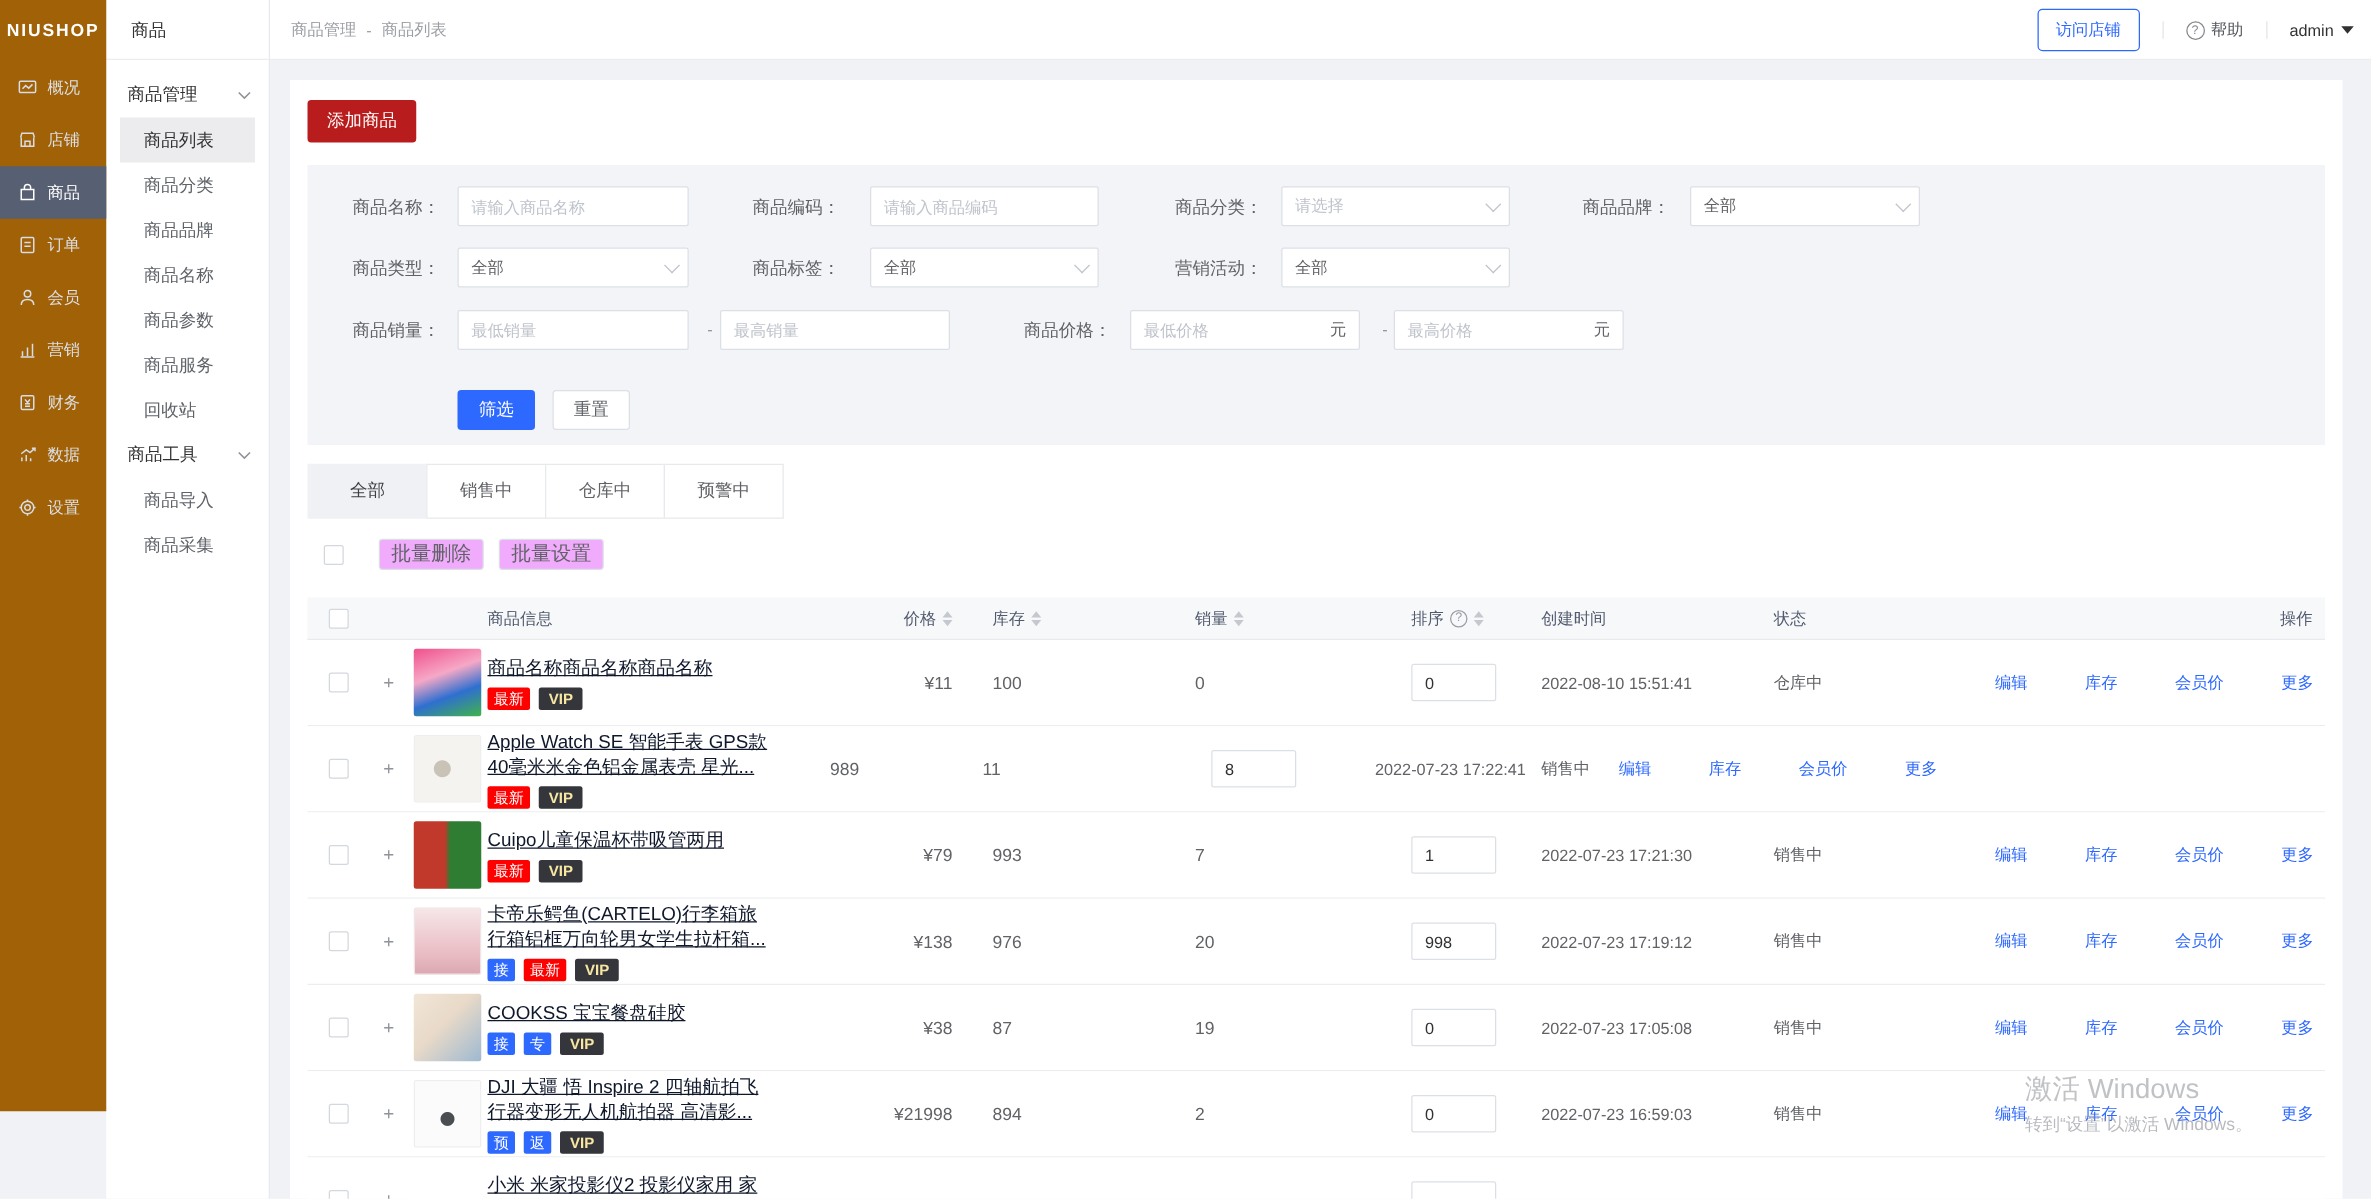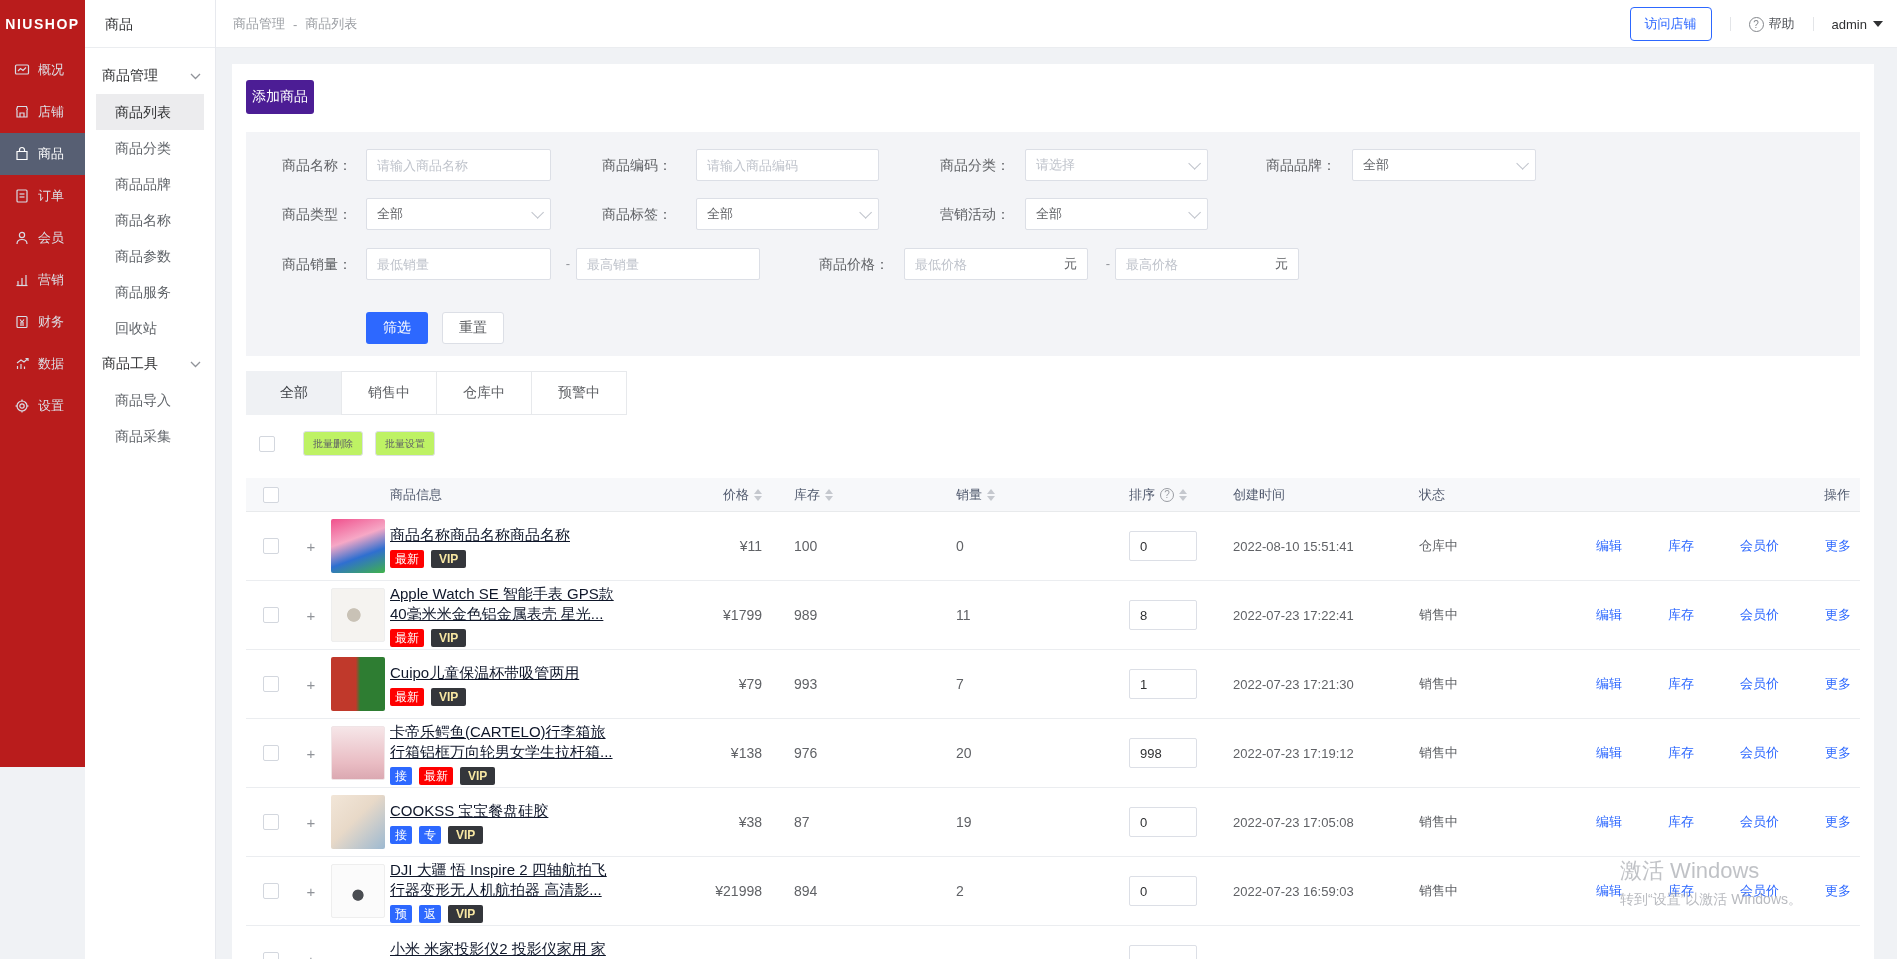--- a/index.html
+++ b/index.html
@@ -2,21 +2,21 @@
 <html><head>
 <meta charset="utf-8">
 <style>
   * { margin:0; padding:0; box-sizing:border-box; }
   html,body { width:1897px; height:959px; overflow:hidden; }
   body {
     font-family:"Liberation Sans","DejaVu Sans",sans-serif;
     background:#f0f2f5; position:relative; color:#303133;
   }
   
-  .sidebar-dark { position:absolute; left:0; top:0; width:85px; height:767px; background:#b91c1c; z-index:30; }
+  .sidebar-dark { position:absolute; left:0; top:0; width:85px; height:889px; background:#a16207; z-index:30; }
   .logo { height:48px; display:flex; align-items:center; justify-content:center;
           color:#fff; font-size:14px; font-weight:bold; letter-spacing:1.5px; }
   .nav { margin-top:1px; }
   .nav-item { height:42px; display:flex; align-items:center; padding-left:14px; gap:8px;
               color:#dcdfe6; font-size:13px; cursor:pointer; }
   .nav-item.active { background:#575f73; color:#fff; }
   .nav-item svg { flex:0 0 auto; }
   
   .sidebar-sub { position:absolute; left:85px; top:0; width:131px; height:959px; background:#fff;
                  border-right:1px solid #e7e9ee; z-index:20; }
@@ -38,21 +38,21 @@
                font-size:13px; padding:7px 14px; cursor:pointer; }
   .tdivider { width:1px; height:14px; background:#e3e5e8; }
   .help { display:flex; align-items:center; gap:5px; font-size:13px; color:#54575c; cursor:pointer; }
   .qcircle { width:15px; height:15px; border:1px solid #84878c; border-radius:50%; font-size:10px;
              color:#84878c; display:inline-flex; align-items:center; justify-content:center; }
   .user { display:flex; align-items:center; gap:6px; font-size:13px; color:#303133; cursor:pointer; }
   .caret-down { width:0; height:0; border-left:5px solid transparent; border-right:5px solid transparent;
                 border-top:6px solid #303133; }
   
   .card { position:absolute; left:232px; top:64px; width:1642px; height:895px; background:#fff; }
-  .add-btn { position:absolute; left:14px; top:16px; width:68px; height:34px; background:#4c1d95;
+  .add-btn { position:absolute; left:14px; top:16px; width:87px; height:34px; background:#b91c1c;
              color:#fff; border:none; border-radius:3px; font-size:14px; cursor:pointer; }
   
   .filter-box { position:absolute; left:14px; top:68px; width:1614px; height:224px; background:#f3f4f7; }
   .f-label { position:absolute; height:32px; line-height:32px; font-size:14px; color:#606266; text-align:right; }
   .f-input { position:absolute; height:32px; border:1px solid #dcdfe6; border-radius:2px; background:#fff;
              font-size:13px; padding:0 10px; color:#303133; font-family:inherit; }
   .f-input::placeholder { color:#bfc3cb; }
   .f-select { position:absolute; height:32px; border:1px solid #dcdfe6; border-radius:2px; background:#fff;
               font-size:13px; display:flex; align-items:center; padding:0 10px; color:#606266; cursor:pointer; }
   .f-select .sel-caret { margin-left:auto; }
@@ -71,22 +71,22 @@
   
   .tabs { position:absolute; left:14px; top:307px; height:44px; display:flex; }
   .tab { width:96px; height:44px; display:flex; align-items:center; justify-content:center;
          font-size:14px; color:#606266; background:#fff; border:1px solid #e7e9ec; margin-left:-1px; cursor:pointer; }
   .tab.active { background:#eff1f4; border:none; margin-left:0; color:#3c3f44; }
   
   .batch-row { position:absolute; left:14px; top:367px; height:25px; display:flex; align-items:center; }
   .checkbox { width:16px; height:16px; border:1px solid #d3d7de; border-radius:2px; background:#fff;
               display:inline-block; cursor:pointer; }
   .batch-row .checkbox { margin-left:13px; }
-  .batch-btn { height:25px; padding:0 9px; margin-left:12px; background:#bef264; border:1px solid #dcdfe6;
-               border-radius:3px; font-size:10px; color:#606266; cursor:pointer; }
+  .batch-btn { height:25px; padding:0 9px; margin-left:12px; background:#f0abfc; border:1px solid #dcdfe6;
+               border-radius:3px; font-size:16px; color:#606266; cursor:pointer; }
   .batch-btn.first { margin-left:28px; }
   
   .grid { display:grid; grid-template-columns:50px 30px 64px 250px 130px 170px 160px 133px 186px 141px 1fr; }
   .thead { position:absolute; left:14px; top:414px; width:1614px; height:34px; background:#f7f8fa;
            border-bottom:1px solid #e8eaec; font-size:13px; color:#515a6e; }
   .thead > div { display:flex; align-items:center; }
   .cell-center { justify-content:center; }
   .cell-right { justify-content:flex-end; padding-right:8px; }
   .pad24 { padding-left:24px; } .pad16 { padding-left:16px; } .pad29 { padding-left:29px; }
   .sort-caret { display:inline-flex; flex-direction:column; gap:2px; margin-left:5px; }
@@ -415,21 +415,20 @@
           <span class="pimg p2"></span>
         </div>
       <div class="cell-name">
         <span class="nline">Apple Watch SE 智能手表 GPS款</span>
         <span class="nline">40毫米米金色铝金属表壳 星光...</span>
         <span class="badges">
             <span class="badge t-new">最新</span>
             <span class="badge t-vip">VIP</span>
           </span>
       </div>
-      <div class="cell-right">¥1799</div>
       <div class="pad24">989</div>
       <div class="pad16">11</div>
       <div>
           <input class="sort-input" value="8" style="">
         </div>
       <div class="cell-date">2022-07-23 17:22:41</div>
       <div class="cell-status">销售中</div>
       <div class="cell-actions">
           <a>编辑</a>
           <a>库存</a>

